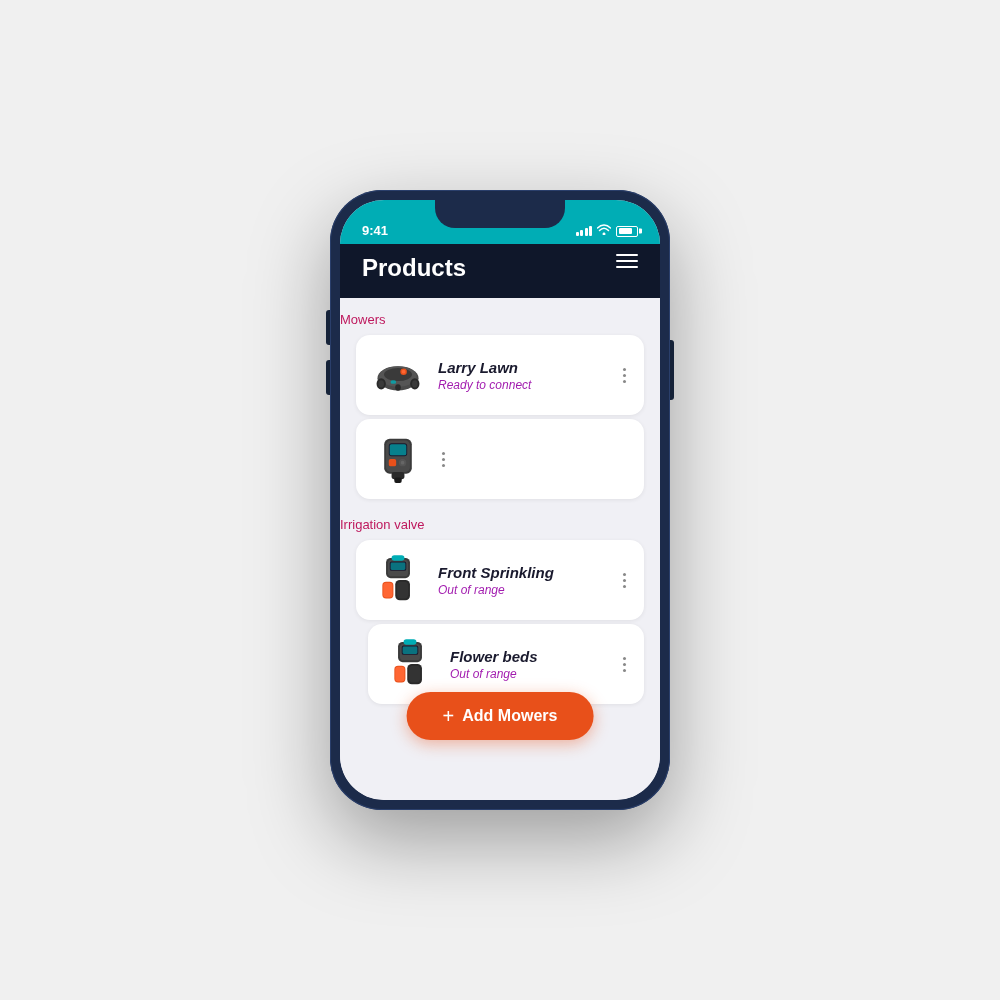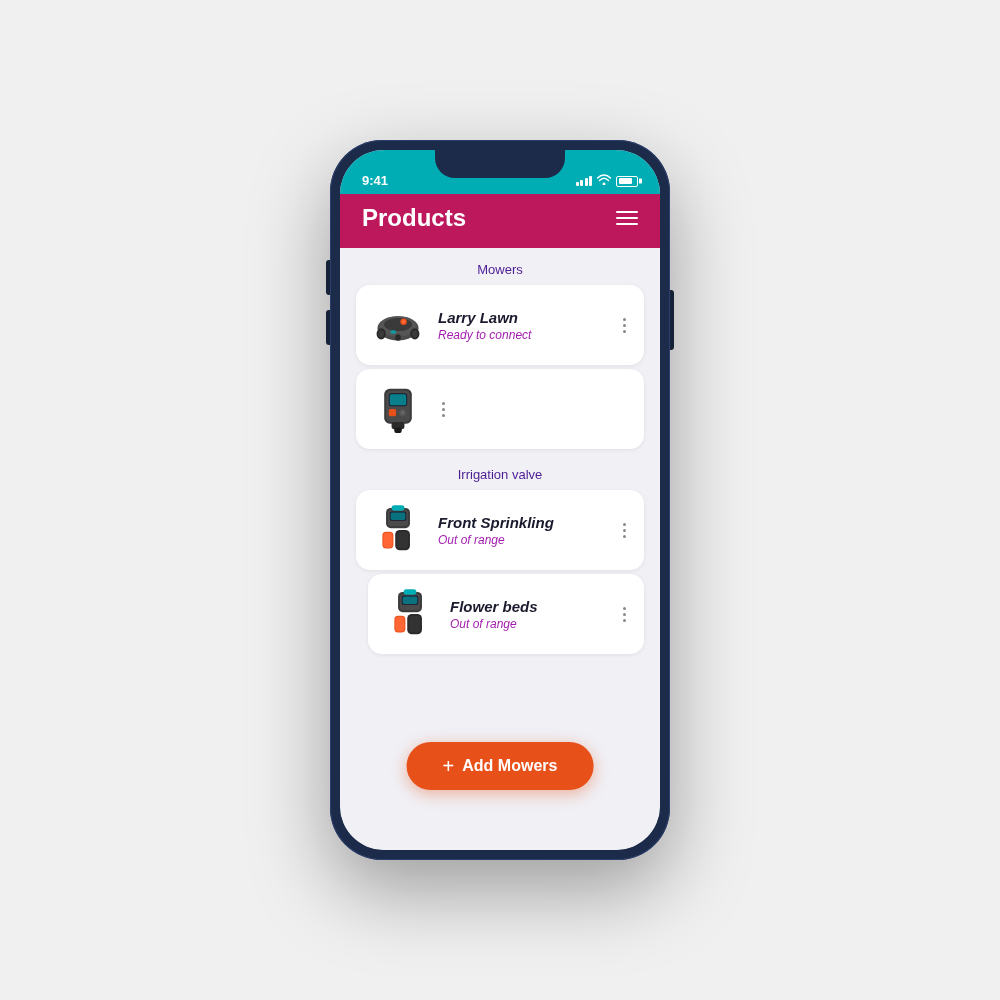--- a/index.html
+++ b/index.html
@@ -7,21 +7,21 @@
       background: #f0f0f0;
       display: flex;
       justify-content: center;
       align-items: center;
       min-height: 100vh;
       font-family: -apple-system, BlinkMacSystemFont, 'Segoe UI', sans-serif;
     }
 
     .phone-wrapper {
       width: 340px;
-      height: 720px;
+      height: 620px;
       background: #1c2b4a;
       border-radius: 52px;
       padding: 10px;
       box-shadow: 0 30px 80px rgba(0,0,0,0.35), inset 0 0 0 1px #2a3f6b;
       position: relative;
     }
 
     .phone-inner {
       width: 100%;
       height: 100%;
@@ -109,24 +109,23 @@
     }
     .battery-fill {
       background: white;
       height: 100%;
       width: 80%;
       border-radius: 1px;
     }
 
     
     .app-header {
-      background: #be185d;
+      background: #0f172a;
       padding: 10px 22px 16px 22px;
       display: flex;
-      align-items: center;
       justify-content: space-between;
       flex-shrink: 0;
     }
 
     .app-title {
       color: white;
       font-size: 24px;
       font-weight: 700;
     }
 
@@ -146,22 +145,21 @@
     
     .content {
       flex: 1;
       background: #f0f0f5;
       overflow-y: auto;
       padding-bottom: 80px;
       border-radius: 0 0 44px 44px;
     }
 
     .section-label {
-      text-align: center;
-      color: #4c1d95;
+      color: #be185d;
       font-size: 13px;
       padding: 14px 0 8px 0;
       font-weight: 400;
     }
 
     .product-card {
       background: white;
       margin: 0 16px 4px 16px;
       border-radius: 14px;
       padding: 12px 14px;

